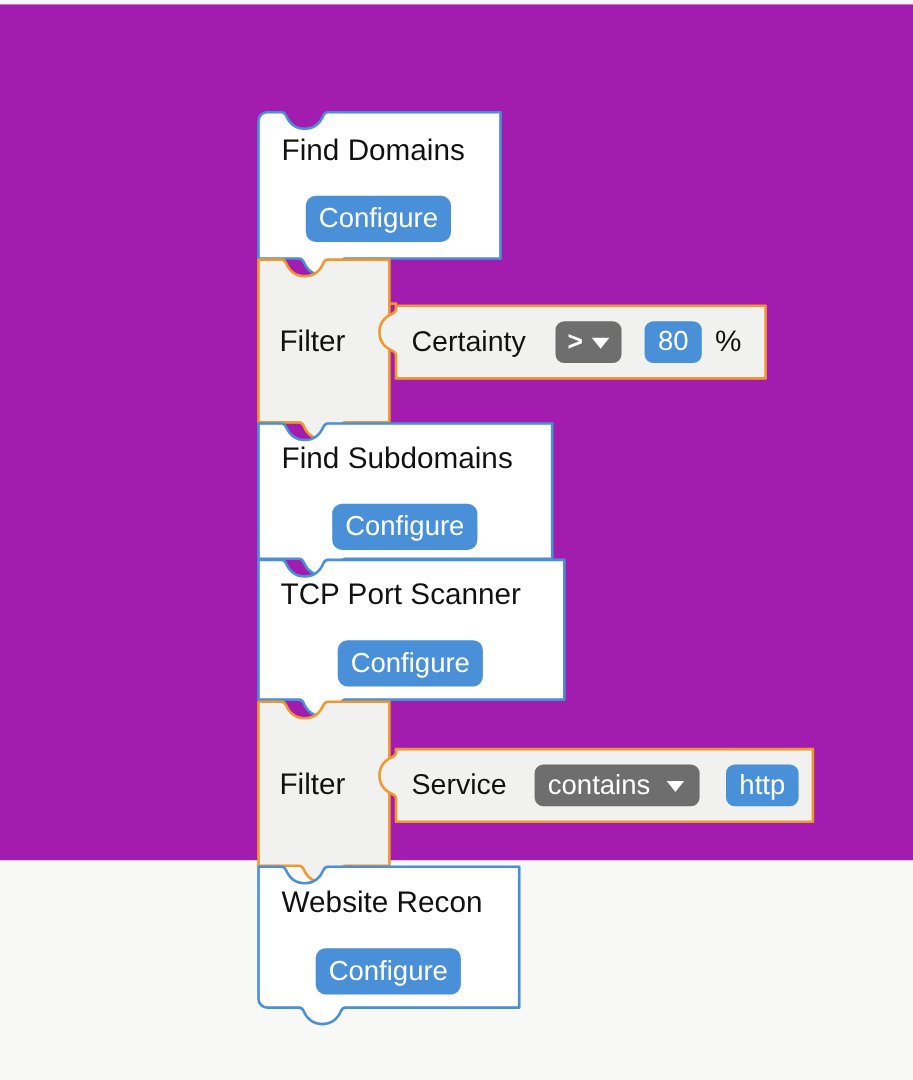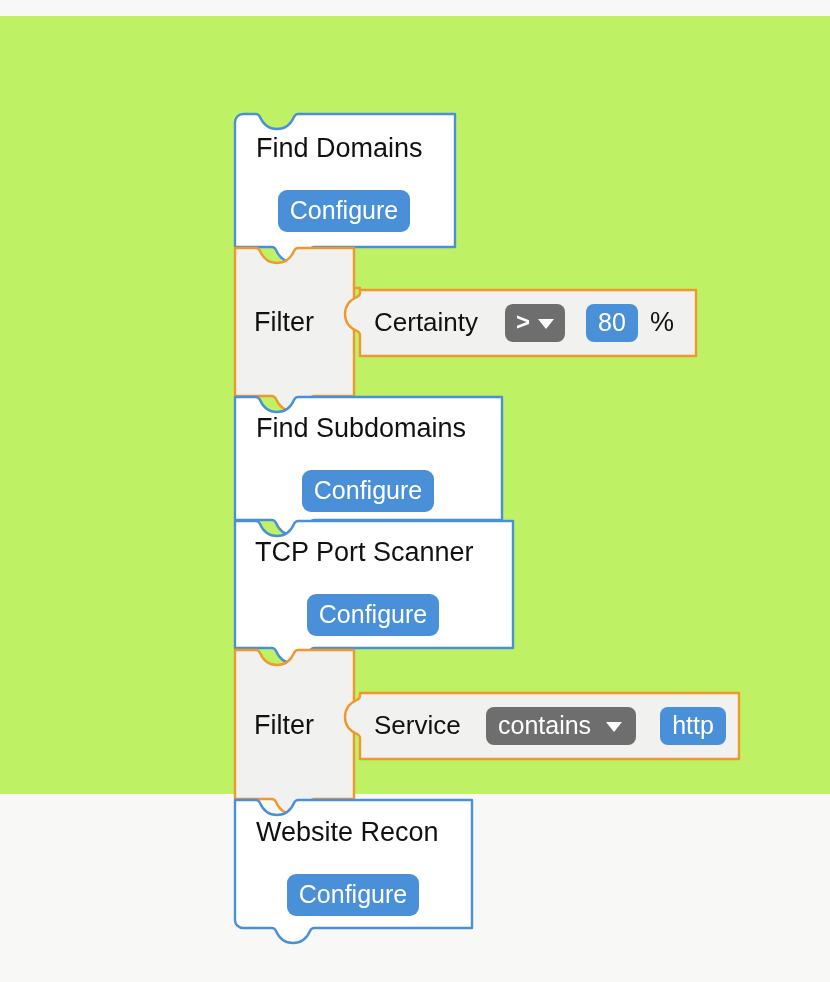--- a/index.html
+++ b/index.html
@@ -9,24 +9,24 @@
   }
   body {
     width: 830px;
     height: 982px;
     font-family: "Liberation Sans", sans-serif;
     overflow: hidden;
     position: relative;
   }
   #workspace {
     position: absolute;
-    left: 0; top: 16px;
+    left: 0; top: 4px;
     width: 830px;
     height: 778px;
-    background: #bef264;
+    background: #a21caf;
   }
   svg.blocks {
     position: absolute;
     left: 0; top: 0;
     width: 830px;
     height: 982px;
     display: block;
     shape-rendering: geometricPrecision;
   }
   .blk-label {

